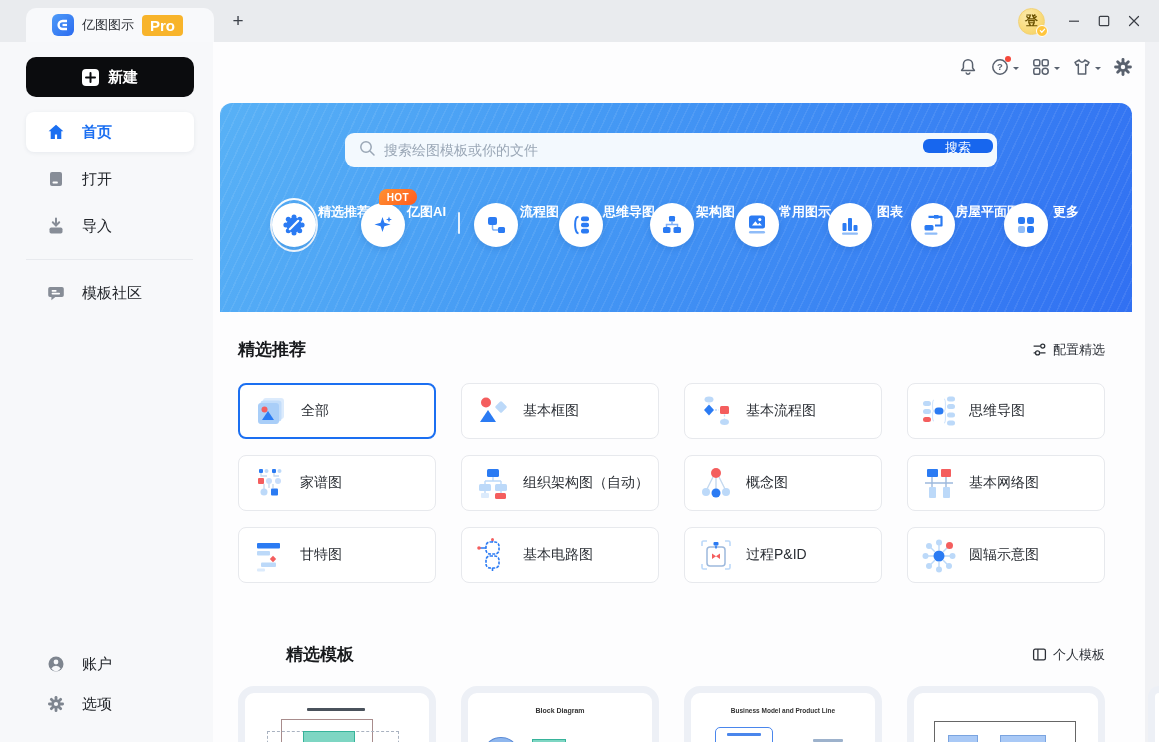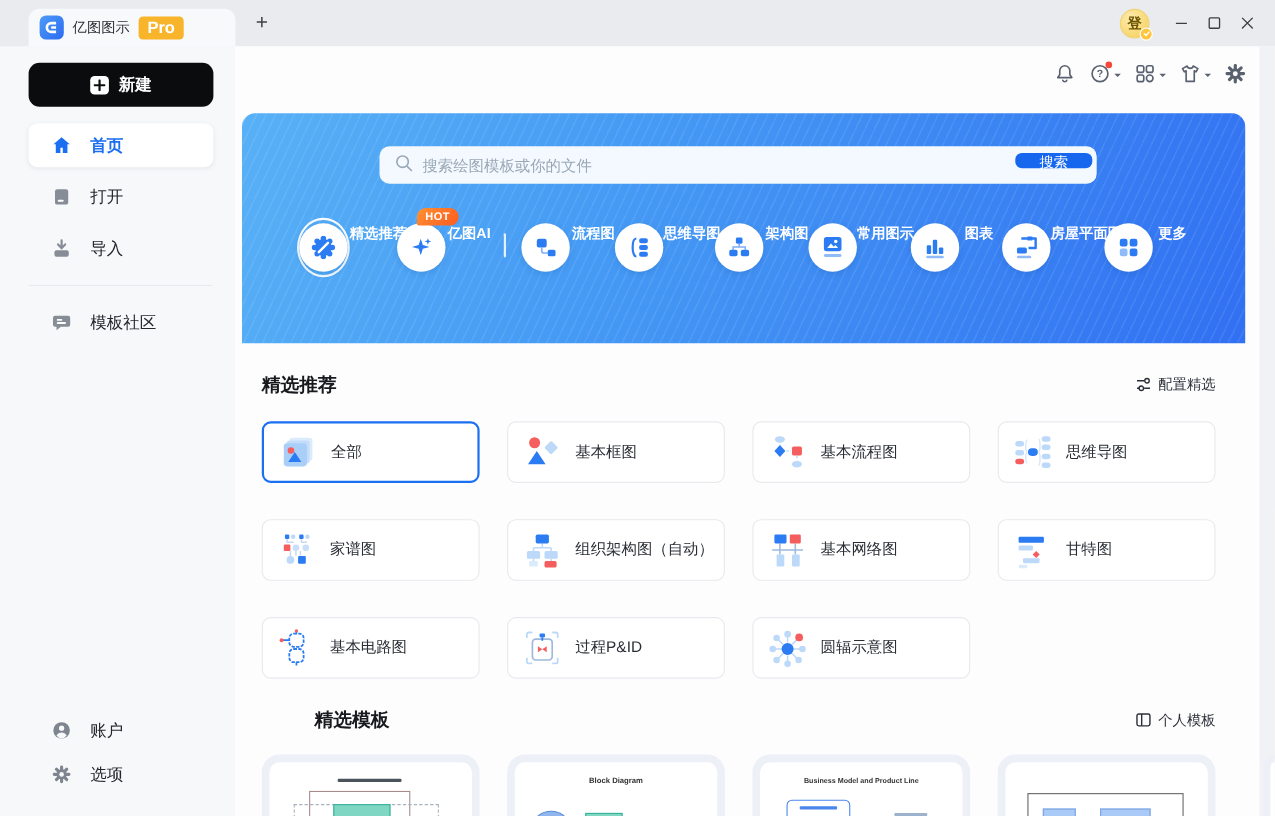--- a/index.html
+++ b/index.html
@@ -3,21 +3,21 @@
 <meta charset="utf-8">
 <style>
   * { margin:0; padding:0; box-sizing:border-box; }
   html,body { width:1159px; height:742px; overflow:hidden; }
   body { font-family:"Liberation Sans","DejaVu Sans",sans-serif; background:#E9EBEE; }
   .window { position:relative; width:1159px; height:742px; background:#E9EBEE; overflow:hidden; }
 
   
   .tabbar { position:relative; height:42px; background:#E9EBEE; }
   .tab { position:absolute; left:26px; bottom:0; width:188px; height:34px; background:#F8F9FB;
-         border-radius:10px 10px 0 0; display:flex; align-items:center; padding:0 10px; gap:8px;text-align:center; }
+         border-radius:10px 10px 0 0; display:flex; align-items:center; padding:0 26px; gap:8px;text-align:center; }
   .logo { width:22px; height:22px; border-radius:6px; background:linear-gradient(135deg,#4E9BF8,#2B6BF0);
           display:grid; place-items:center; flex:none; }
   .tab-title { font-size:13px; color:#2A2E34; white-space:nowrap; }
   .pro-badge { background:#F8B42B; color:#fff; font-size:15px; font-weight:700; padding:2px 8px; border-radius:4px; }
   .new-tab { position:absolute; left:226px; top:0; height:42px; width:24px; display:grid; place-items:center;
              font-size:19px; color:#3E434B; cursor:pointer; }
   .tab-right { position:absolute; right:10px; top:0; height:42px; display:flex; align-items:center; }
   .avatar { position:relative; width:27px; height:27px; border-radius:50%; margin-right:14px;
             background:radial-gradient(circle at 35% 30%,#FCEBAC,#F6CE55); border:1.5px solid #F2D276;
             display:grid; place-items:center; font-size:13px; font-weight:700; color:#6B5200; cursor:pointer; }
@@ -75,21 +75,21 @@
   .cat-sep span { width:2px; height:22px; background:rgba(255,255,255,.85); border-radius:1px; margin-top:14px; }
   .hot { position:absolute; top:-9px; right:-10px; background:linear-gradient(135deg,#FF9232,#FF5A1E); color:#fff;
          font-size:10px; font-weight:700; padding:2.5px 8px; border-radius:9px 9px 9px 2px; letter-spacing:.4px; }
 
   
   .sect-head { position:absolute; left:25px; right:54px; display:flex; justify-content:space-between; align-items:center; }
   .featured-head { top:296px; }
   .templates-head { top:601px;margin-left:48px; }
   .sect-title { font-size:17px; font-weight:700; color:#17191C; }
   .sect-action { display:flex; align-items:center; gap:6px; font-size:13px; color:#2B2F36; cursor:pointer; }
-  .cards { position:absolute; left:25px; top:341px; display:grid; grid-template-columns:repeat(4,198px); gap:33px 25px; }
+  .cards { position:absolute; left:25px; top:341px; display:grid; grid-template-columns:repeat(4,198px); gap:16px 25px; }
   .card { height:56px; background:#fff; border:1px solid #E7E9ED; border-radius:8px; display:flex;
           align-items:center; padding:0 13px; gap:12px; cursor:pointer; }
   .card.selected { border:2px solid #1B6FF1; }
   .cicon { width:36px; height:36px; flex:none; }
   .clabel { font-size:14px; color:#2A2E34; white-space:nowrap; }
 
   
   .thumbs { position:absolute; left:25px; top:644px; display:grid; grid-template-columns:repeat(4,198px); gap:25px; }
   .thumb { position:relative; height:150px; background:#fff; border:7px solid #EDF0F6; border-radius:16px;
            overflow:hidden; cursor:pointer; }
@@ -494,20 +494,30 @@
               <rect x="12" y="4" width="12" height="8" rx="1.5" fill="#2B7BF3"></rect>
               <rect x="4" y="19" width="12" height="7" rx="1.5" fill="#BCD9F9"></rect>
               <rect x="20" y="19" width="12" height="7" rx="1.5" fill="#BCD9F9"></rect>
               <rect x="6" y="28" width="8" height="5" rx="1" fill="#DCEBFC"></rect>
               <rect x="20" y="28" width="11" height="6" rx="1.5" fill="#F45E5E"></rect>
             </svg>
           <span class="clabel">组织架构图（自动）</span>
         </div>
         <div class="card">
           <svg class="cicon" viewBox="0 0 36 36">
+              <path d="M15 12 9 24M18 13v11M21 12l6 12" stroke="#C5D9EF" stroke-width="1.4"></path>
+              <circle cx="18" cy="8" r="5" fill="#F45E5E"></circle>
+              <circle cx="8" cy="27" r="4" fill="#BCD9F9"></circle>
+              <circle cx="18" cy="28" r="4.5" fill="#2B7BF3"></circle>
+              <circle cx="28" cy="27" r="4" fill="#BCD9F9"></circle>
+            </svg>
+          <span class="clabel">概念图</span>
+        </div>
+        <div class="card">
+          <svg class="cicon" viewBox="0 0 36 36">
               <path d="M4 18h28M11 12v6M25 12v6M11 18v4M25 18v4" stroke="#9DB9DD" stroke-width="1.4" fill="none"></path>
               <rect x="6" y="4" width="11" height="8" rx="1" fill="#2B7BF3"></rect>
               <rect x="20" y="4" width="10" height="8" rx="1" fill="#F45E5E"></rect>
               <rect x="8" y="22" width="7" height="11" rx="1" fill="#BCD9F9"></rect>
               <rect x="22" y="22" width="7" height="11" rx="1" fill="#BCD9F9"></rect>
             </svg>
           <span class="clabel">基本网络图</span>
         </div>
 
         <div class="card">

